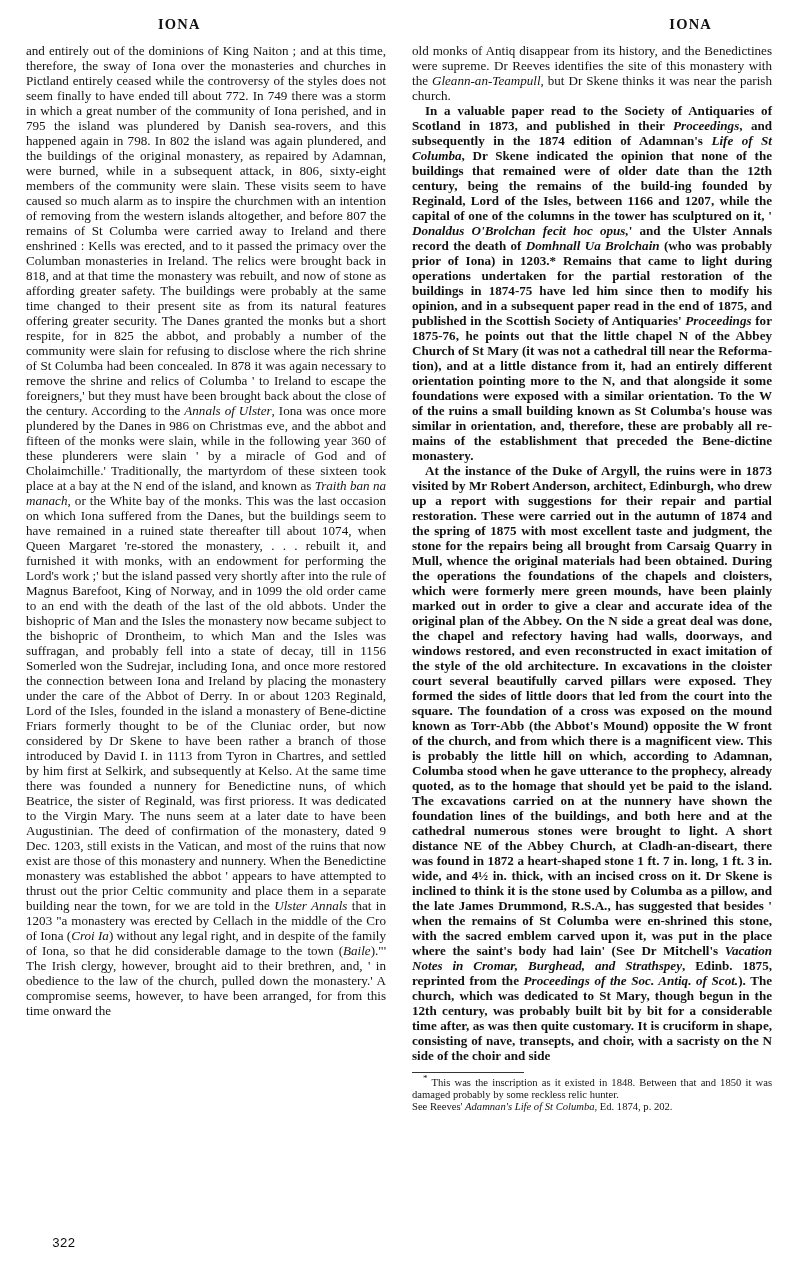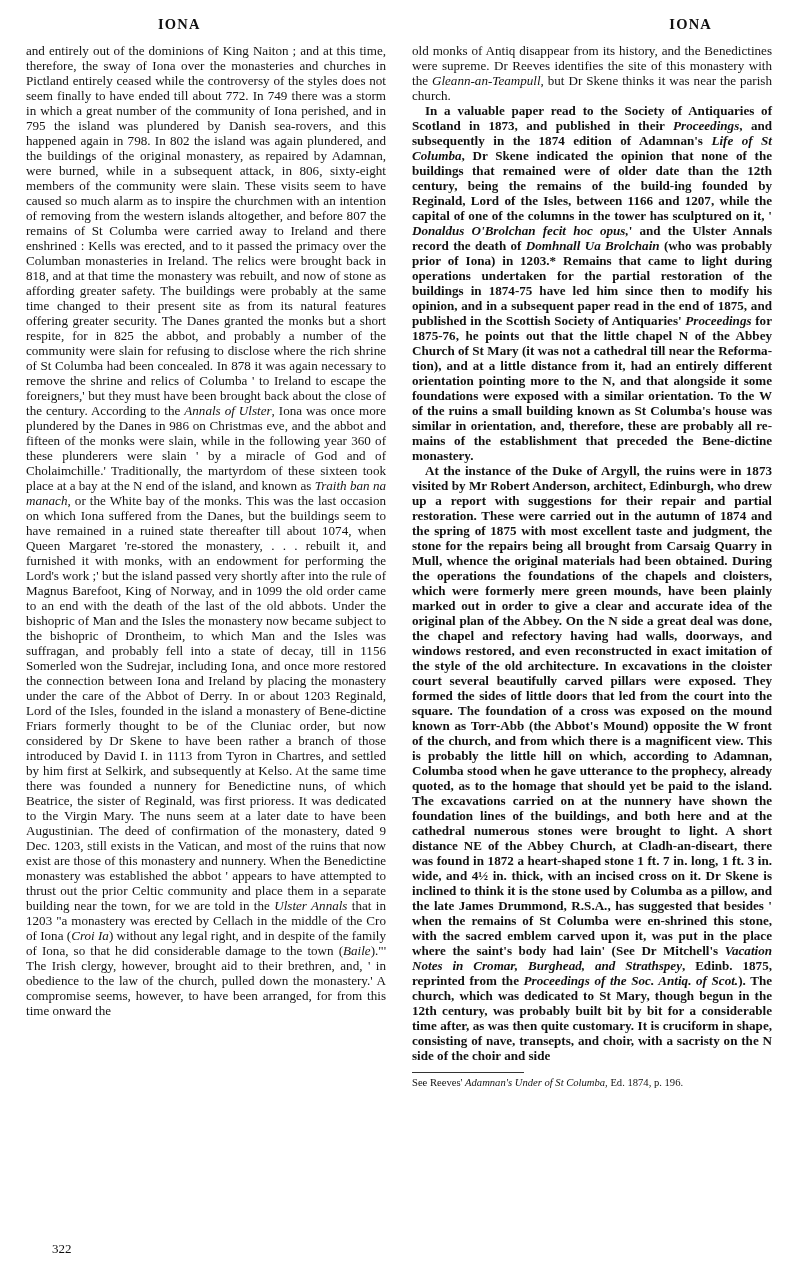--- a/index.html
+++ b/index.html
@@ -72,23 +72,23 @@
   }
   .footnote {
     font-size: 10.6px;
     line-height: 12.2px;
     text-align: justify;
   }
   .footnote .fn-indent { text-indent: 11px; display: block; }
   .page-number {
     position: absolute;
     left: 52px;
-    bottom: 14px;
+    bottom: 20px;
     font-size: 13px;
-    font-family: Liberation Serif, serif;
+    font-family: Liberation Mono, monospace;
   }
 </style>
 </head>
 <body>
 
 <div class="page">
 
   <div class="headers">
     <div class="running-head">IONA</div>
     <div class="running-head">IONA</div>
@@ -98,20 +98,20 @@
 
     <div class="col">
       <p id="left-col-text"><span>and entirely out of the dominions of King Naiton ; and at this time, therefore, the sway of Iona over the monasteries and churches in Pictland entirely ceased while the controversy of the styles does not seem finally to have ended till about 772.  In 749 there was a storm in which a great number of the community of Iona perished, and in 795 the island was plundered by Danish sea-rovers, and this happened again in 798.  In 802 the island was again plundered, and the buildings of the original monastery, as repaired by Adamnan, were burned, while in a subsequent attack, in 806, sixty-eight members of the community were slain.  These visits seem to have caused so much alarm as to inspire the churchmen with an intention of removing from the western islands altogether, and before 807 the remains of St Columba were carried away to Ireland and there enshrined : Kells was erected, and to it passed the primacy over the Columban monasteries in Ireland. The relics were brought back in 818, and at that time the monastery was rebuilt, and now of stone as affording greater safety.  The buildings were probably at the same time changed to their present site as from its natural features offering greater security.  The Danes granted the monks but a short respite, for in 825 the abbot, and probably a number of the community were slain for refusing to disclose where the rich shrine of St Columba had been concealed.  In 878 it was again necessary to remove the shrine and relics of Columba ' to Ireland to escape the foreigners,' but they must have been brought back about the close of the century. According to the </span><span class="ital">Annals of Ulster</span><span>, Iona was once more plundered by the Danes in 986 on Christmas eve, and the abbot and fifteen of the monks were slain, while in the following year 360 of these plunderers were slain ' by a miracle of God and of Cholaimchille.'  Traditionally, the martyrdom of these sixteen took place at a bay at the N end of the island, and known as </span><span class="ital">Traith ban na manach</span><span>, or the White bay of the monks.  This was the last occasion on which Iona suffered from the Danes, but the buildings seem to have remained in a ruined state thereafter till about 1074, when Queen Margaret 're-stored the monastery,  .  .  .  rebuilt it, and furnished it with monks, with an endowment for performing the Lord's work ;' but the island passed very shortly after into the rule of Magnus Barefoot, King of Norway, and in 1099 the old order came to an end with the death of the last of the old abbots.  Under the bishopric of Man and the Isles the monastery now became subject to the bishopric of Drontheim, to which Man and the Isles was suffragan, and probably fell into a state of decay, till in 1156 Somerled won the Sudrejar, including Iona, and once more restored the connection between Iona and Ireland by placing the monastery under the care of the Abbot of Derry.  In or about 1203 Reginald, Lord of the Isles, founded in the island a monastery of Bene-dictine Friars formerly thought to be of the Cluniac order, but now considered by Dr Skene to have been rather a branch of those introduced by David I. in 1113 from Tyron in Chartres, and settled by him first at Selkirk, and subsequently at Kelso.  At the same time there was founded a nunnery for Benedictine nuns, of which Beatrice, the sister of Reginald, was first prioress. It was dedicated to the Virgin Mary.  The nuns seem at a later date to have been Augustinian.  The deed of confirmation of the monastery, dated 9 Dec. 1203, still exists in the Vatican, and most of the ruins that now exist are those of this monastery and nunnery.  When the Benedictine monastery was established the abbot ' appears to have attempted to thrust out the prior Celtic community and place them in a separate building near the town, for we are told in the </span><span class="ital">Ulster Annals</span><span> that in 1203 "a monastery was erected by Cellach in the middle of the Cro of Iona (</span><span class="ital">Croi Ia</span><span>) without any legal right, and in despite of the family of Iona, so that he did considerable damage to the town (</span><span class="ital">Baile</span><span>)."'  The Irish clergy, however, brought aid to their brethren, and, ' in obedience to the law of the church, pulled down the monastery.'  A compromise seems, however, to have been arranged, for from this time onward the</span></p>
     </div>
 
     <div class="col">
       <p id="right-col-p1"><span>old monks of Antiq disappear from its history, and the Benedictines were supreme.  Dr Reeves identifies the site of this monastery with the </span><span class="ital">Gleann-an-Teampull</span><span>, but Dr Skene thinks it was near the parish church.</span></p>
         <p class="indent"><span>In a valuable paper read to the Society of Antiquaries of Scotland in 1873, and published in their </span><span class="ital">Proceedings</span><span>, and subsequently in the 1874 edition of Adamnan's </span><span class="ital">Life of St Columba</span><span>, Dr Skene indicated the opinion that none of the buildings that remained were of older date than the 12th century, being the remains of the build-ing founded by Reginald, Lord of the Isles, between 1166 and 1207, while the capital of one of the columns in the tower has sculptured on it, ' </span><span class="ital">Donaldus O'Brolchan fecit hoc opus,</span><span>' and the Ulster Annals record the death of </span><span class="ital">Domhnall Ua Brolchain</span><span> (who was probably prior of Iona) in 1203.* Remains that came to light during operations undertaken for the partial restoration of the buildings in 1874-75 have led him since then to modify his opinion, and in a subsequent paper read in the end of 1875, and published in the Scottish Society of Antiquaries' </span><span class="ital">Proceedings</span><span> for 1875-76, he points out that the little chapel N of the Abbey Church of St Mary (it was not a cathedral till near the Reforma-tion), and at a little distance from it, had an entirely different orientation pointing more to the N, and that alongside it some foundations were exposed with a similar orientation.  To the W of the ruins a small building known as St Columba's house was similar in orientation, and, therefore, these are probably all re-mains of the establishment that preceded the Bene-dictine monastery.</span></p>
       <p class="indent" id="right-col-p2"><span>At the instance of the Duke of Argyll, the ruins were in 1873 visited by Mr Robert Anderson, architect, Edinburgh, who drew up a report with suggestions for their repair and partial restoration.  These were carried out in the autumn of 1874 and the spring of 1875 with most excellent taste and judgment, the stone for the repairs being all brought from Carsaig Quarry in Mull, whence the original materials had been obtained. During the operations the foundations of the chapels and cloisters, which were formerly mere green mounds, have been plainly marked out in order to give a clear and accurate idea of the original plan of the Abbey.  On the N side a great deal was done, the chapel and refectory having had walls, doorways, and windows restored, and even reconstructed in exact imitation of the style of the old architecture.  In excavations in the cloister court several beautifully carved pillars were exposed.  They formed the sides of little doors that led from the court into the square.  The foundation of a cross was exposed on the mound known as Torr-Abb (the Abbot's Mound) opposite the W front of the church, and from which there is a magnificent view.  This is probably the little hill on which, according to Adamnan, Columba stood when he gave utterance to the prophecy, already quoted, as to the homage that should yet be paid to the island. The excavations carried on at the nunnery have shown the foundation lines of the buildings, and both here and at the cathedral numerous stones were brought to light. A short distance NE of the Abbey Church, at Cladh-an-diseart, there was found in 1872 a heart-shaped stone 1 ft. 7 in. long, 1 ft. 3 in. wide, and 4½ in. thick, with an incised cross on it.  Dr Skene is inclined to think it is the stone used by Columba as a pillow, and the late James Drummond, R.S.A., has suggested that besides ' when the remains of St Columba were en-shrined this stone, with the sacred emblem carved upon it, was put in the place where the saint's body had lain' (See Dr Mitchell's </span><span class="ital">Vacation Notes in Cromar, Burghead, and Strathspey</span><span>, Edinb. 1875, reprinted from the </span><span class="ital">Proceedings of the Soc. Antiq. of Scot.</span><span>).  The church, which was dedicated to St Mary, though begun in the 12th century, was probably built bit by bit for a considerable time after, as was then quite customary.  It is cruciform in shape, consisting of nave, transepts, and choir, with a sacristy on the N side of the choir and side</span></p>
       <hr class="footnote-rule">
-      <div class="footnote" id="footnote-block"><span><span>See Reeves' </span><span class="ital">Adamnan's Under of St Columba</span><span>, Ed. 1874, p. 196.</span></span></div>
+      <div class="footnote" id="footnote-block"><span class="fn-indent"><span class="sup">*</span> This was the inscription as it existed in 1848.  Between that and 1850 it was damaged probably by some reckless relic hunter.</span><span><span>See Reeves' </span><span class="ital">Adamnan's Life of St Columba</span><span>, Ed. 1874, p. 202.</span></span></div>
     </div>
 
   </div>
 
   <div class="page-number">322</div>
 
 </div>
 
 </body></html>

